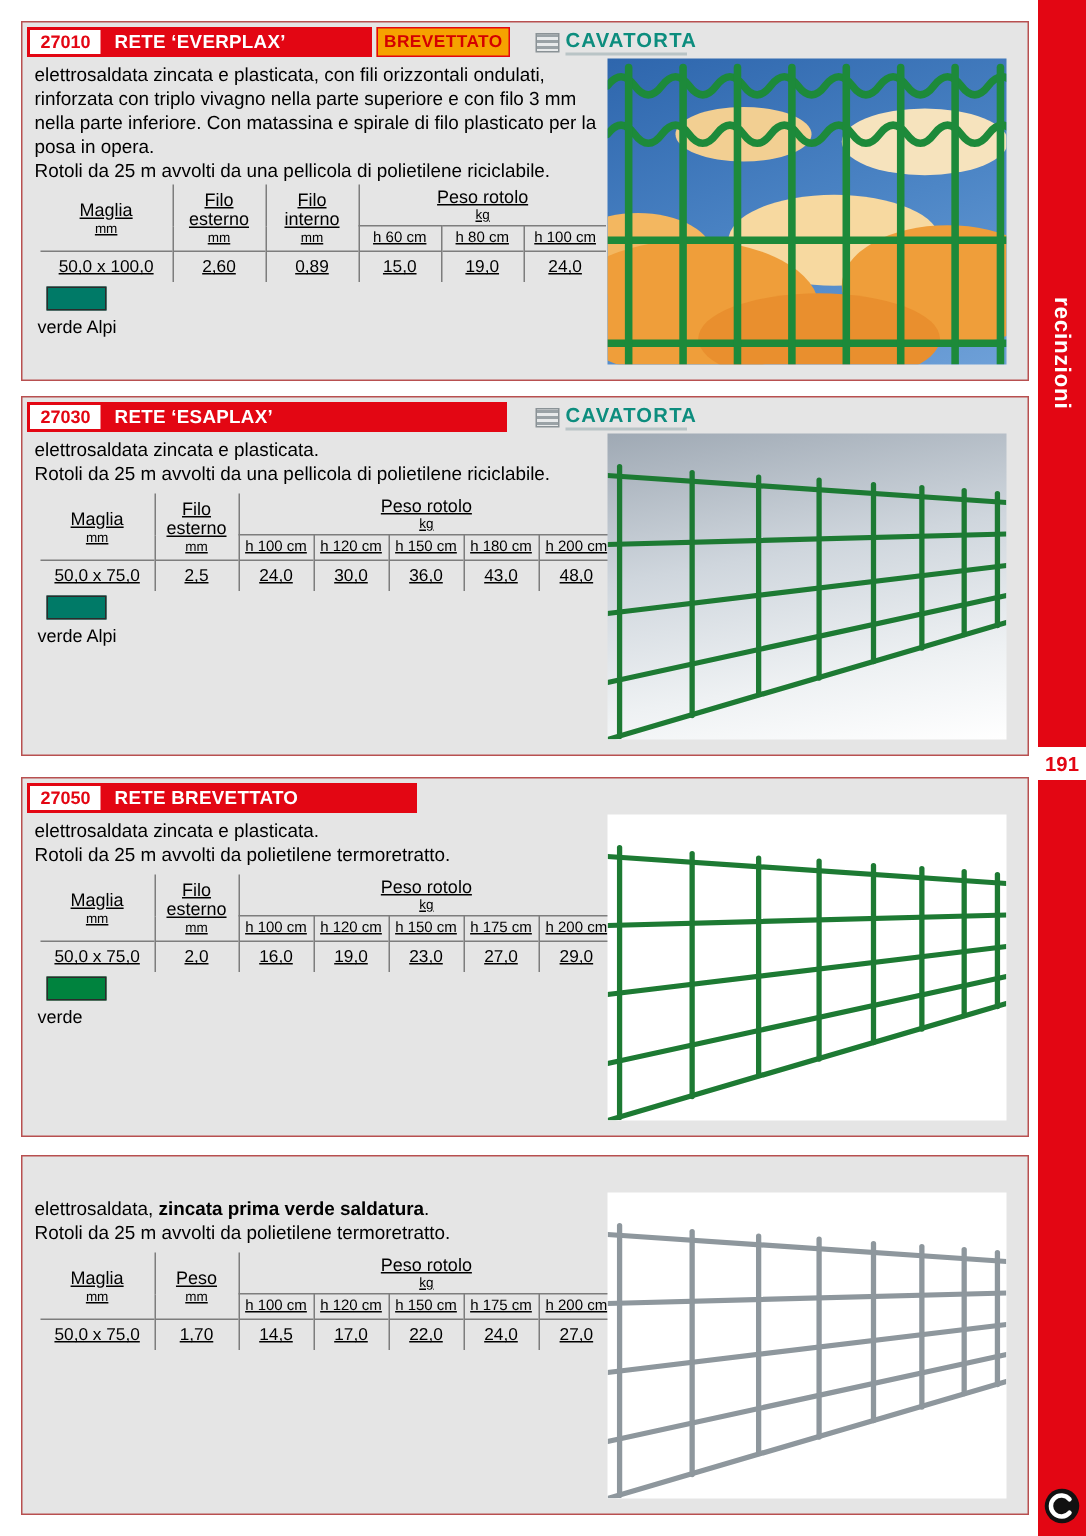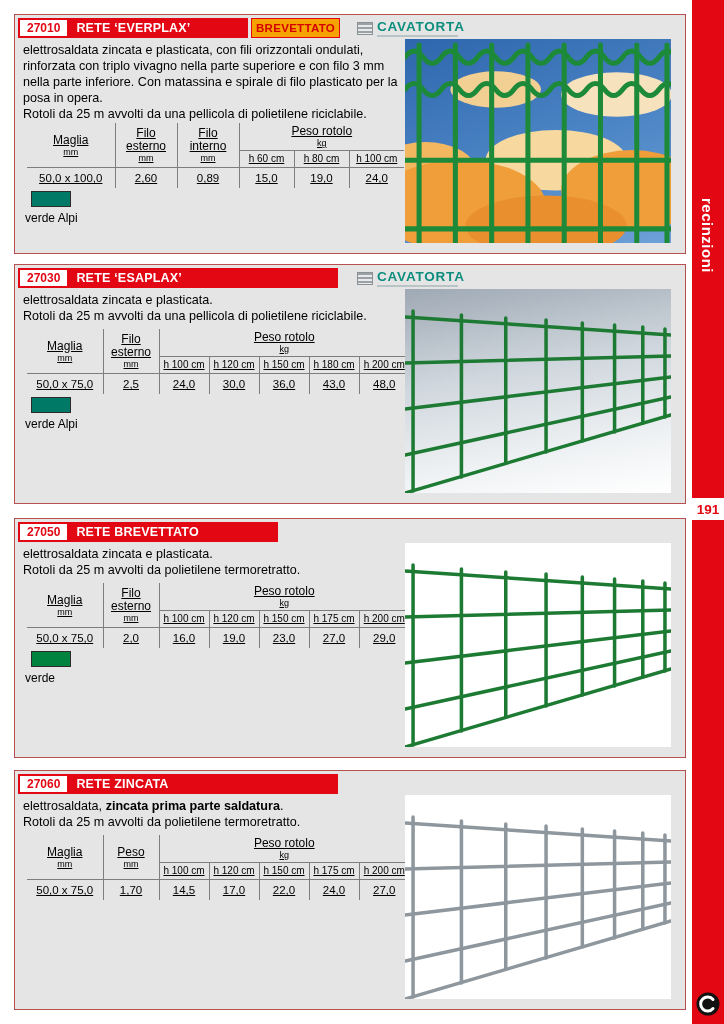--- a/index.html
+++ b/index.html
@@ -341,26 +341,22 @@
     <div class="swatch-label swl-std">verde</div>
 
     <div class="pimg img3">
       <svg viewBox="0 0 264 204" preserveAspectRatio="none">
           <use href="#mesh-persp"></use>
         </svg>
     </div>
   </section>
 
   <section class="product" id="s4">
-    <div class="hdr" style="width:320px">
-      <span class="code">27060</span>
-      <span class="hdr-title">RETE ZINCATA</span>
-    </div>
     <div class="desc">
-      <p><span>elettrosaldata, </span><b>zincata prima parte saldatura</b><span>.</span></p>
+      <p><span>elettrosaldata, </span><b>zincata prima verde saldatura</b><span>.</span></p>
       <p>Rotoli da 25 m avvolti da polietilene termoretratto.</p>
     </div>
 
     <table class="ptable t-std">
       <colgroup>
           <col style="width:76px">
           <col style="width:56px">
           <col style="width:50px">
           <col style="width:50px">
           <col style="width:50px">

